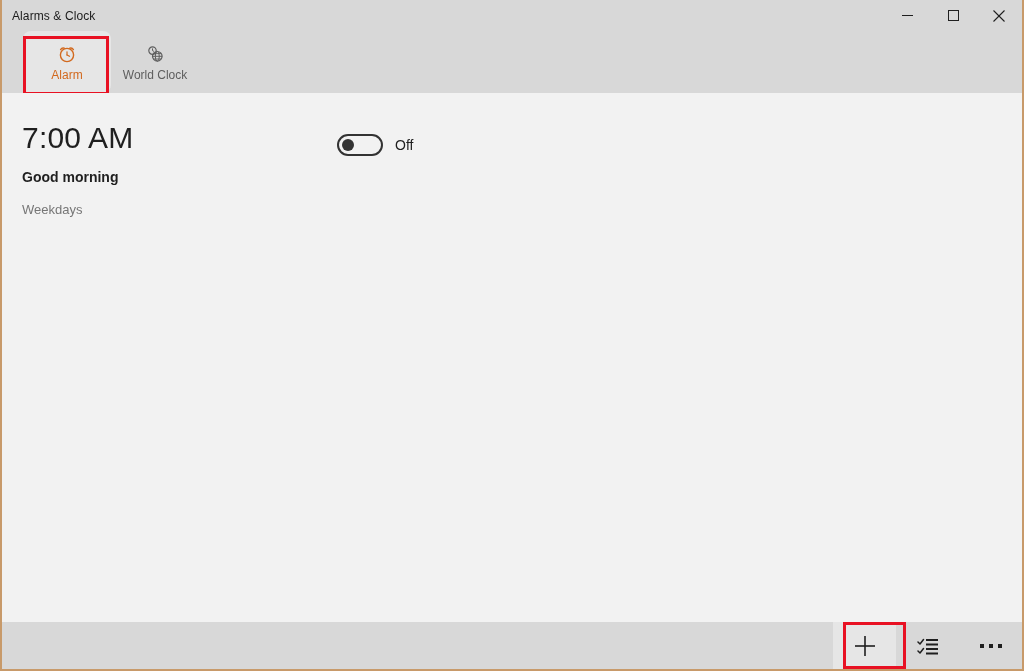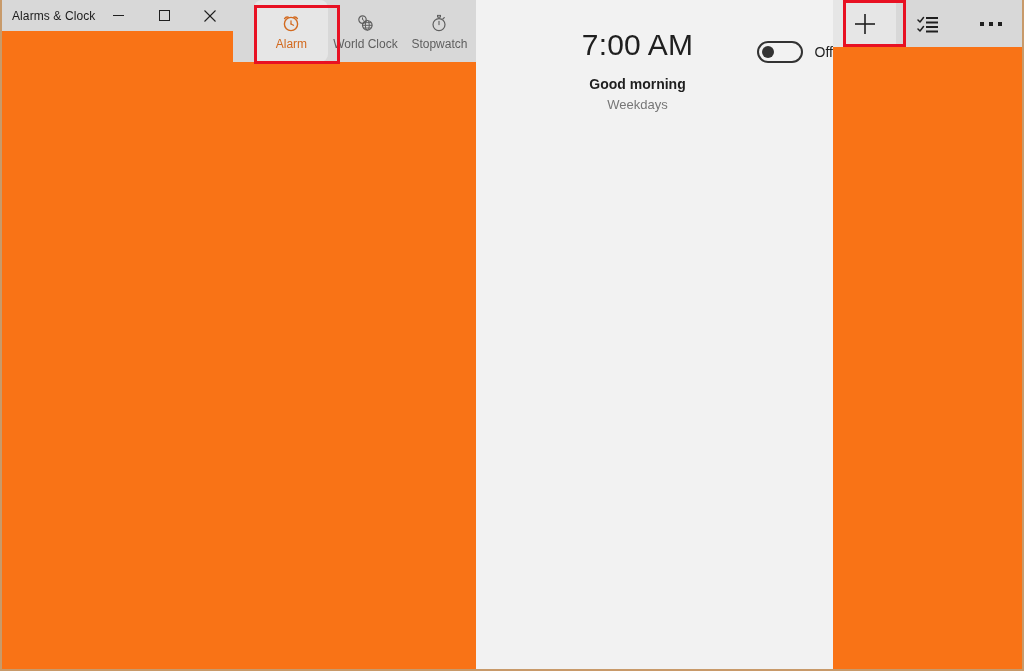--- a/index.html
+++ b/index.html
@@ -16,23 +16,23 @@
 
   .window {
     position: relative;
     width: 1024px;
     height: 671px;
     box-sizing: border-box;
     border-left: 2px solid #c89a6a;
     border-right: 2px solid #c89a6a;
     border-bottom: 2px solid #c89a6a;
     border-top: 0;
-    background: #f97316;
-    display: flex;
-    text-align: center;
+    background: #f0abfc;
+    display: flex;
+    flex-direction: column;
   }
 
   
   .titlebar {
     height: 31px;
     min-height: 31px;
     background: #d8d8d8;
     display: flex;
     align-items: center;
     justify-content: space-between;
@@ -62,21 +62,21 @@
   .tabbar {
     height: 62px;
     min-height: 62px;
     background: #d8d8d8;
     display: flex;
     align-items: stretch;
     padding-left: 21px;
     position: relative;
   }
   .tab {
-    width: 74px;
+    width: 88px;
     display: flex;
     flex-direction: column;
     align-items: center;
     justify-content: center;
     gap: 3px;
     color: #5e5e5e;
     cursor: default;
     border-radius: 8px;
   }
   .tab.selected {
@@ -119,21 +119,21 @@
   .alarm-row {
     position: absolute;
     left: 0;
     top: 28px;
     width: 100%;
     height: 78px;
     display: flex;
     align-items: flex-start;
   }
   .alarm-info {
-    padding-left: 42px;
+    padding-left: 20px;
     width: 335px;
     box-sizing: border-box;
   }
   .alarm-time {
     font-size: 30px;
     font-weight: 300;
     color: #1f1f1f;
     line-height: 34px;
     letter-spacing: 0.2px;
   }
@@ -141,21 +141,21 @@
     font-size: 14px;
     font-weight: bold;
     color: #1f1f1f;
     line-height: 20px;
     margin-top: 12px;
   }
   .alarm-repeat {
     font-size: 13px;
     color: #767676;
     line-height: 18px;
-    margin-top: 2px;
+    margin-top: 14px;
   }
 
   .alarm-toggle-wrap {
     display: flex;
     align-items: center;
     gap: 12px;
     margin-top: 13px;
   }
   .switch {
     width: 46px;
@@ -268,32 +268,20 @@
           <ellipse cx="12.3" cy="12.3" rx="2" ry="4.8" fill="none" stroke="#5e5e5e" stroke-width="1"></ellipse>
           <line x1="7.5" y1="12.3" x2="17.1" y2="12.3" stroke="#5e5e5e" stroke-width="1"></line>
           <line x1="8.4" y1="9.6" x2="16.2" y2="9.6" stroke="#5e5e5e" stroke-width="0.9"></line>
           <line x1="8.4" y1="15" x2="16.2" y2="15" stroke="#5e5e5e" stroke-width="0.9"></line>
         </svg>
       </span>
       <span class="tab-label">World Clock</span>
     </div>
 
 
-    <div class="tab">
-      <span class="tab-icon">
-        <svg width="20" height="20" viewBox="0 0 20 20">
-          <circle cx="10" cy="11.6" r="6" fill="none" stroke="#5e5e5e" stroke-width="1.2"></circle>
-          <rect x="8.5" y="2.4" width="3" height="1.6" fill="none" stroke="#5e5e5e" stroke-width="1"></rect>
-          <line x1="10" y1="4" x2="10" y2="5.5" stroke="#5e5e5e" stroke-width="1.2"></line>
-          <line x1="14" y1="5.8" x2="15.3" y2="4.6" stroke="#5e5e5e" stroke-width="1.2" stroke-linecap="round"></line>
-          <line x1="10" y1="11.6" x2="10" y2="8.4" stroke="#5e5e5e" stroke-width="1.1" stroke-linecap="round"></line>
-        </svg>
-      </span>
-      <span class="tab-label">Stopwatch</span>
-    </div>
 
     <div class="highlight-box" id="tab-highlight"></div>
   </div>
 
   <div class="content">
     <div class="alarm-row">
       <div class="alarm-info">
         <div class="alarm-time">7:00 AM</div>
         <div class="alarm-name">Good morning</div>
         <div class="alarm-repeat">Weekdays</div>

